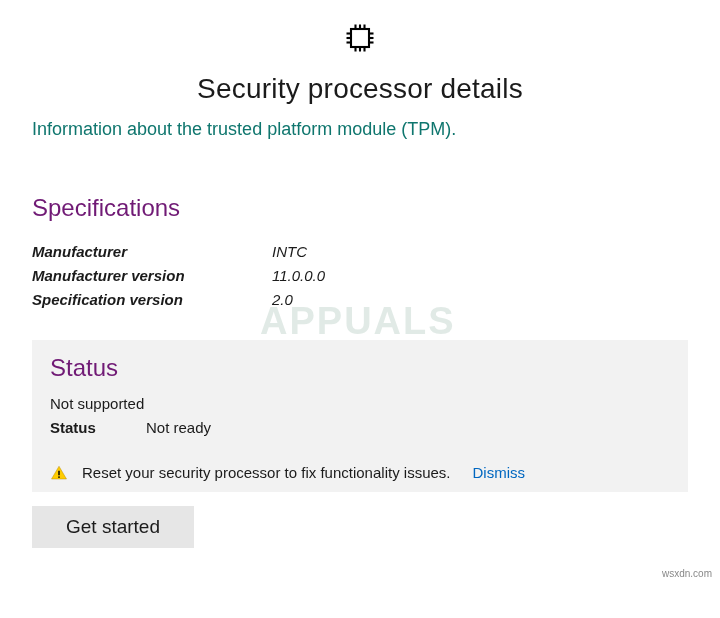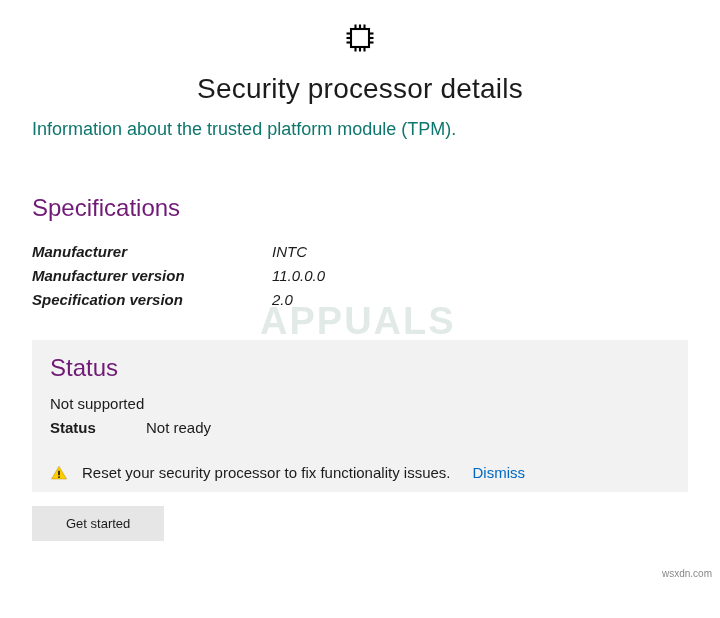--- a/index.html
+++ b/index.html
@@ -71,21 +71,21 @@
     .dismiss-link {
       color: #0067c0;
       cursor: pointer;
       margin-left: 8px;
     }
     .btn {
       display: inline-block;
       background: #e6e6e6;
       border: none;
       padding: 10px 34px;
-      font-size: 13px;
+      font-size: 19px;
       font-family: inherit;
       color: #1b1b1b;
       cursor: pointer;
     }
     .watermark {
       position: absolute;
       left: 260px; top: 300px;
       font-size: 38px;
       font-weight: 700;
       color: rgba(120,160,140,0.22);

